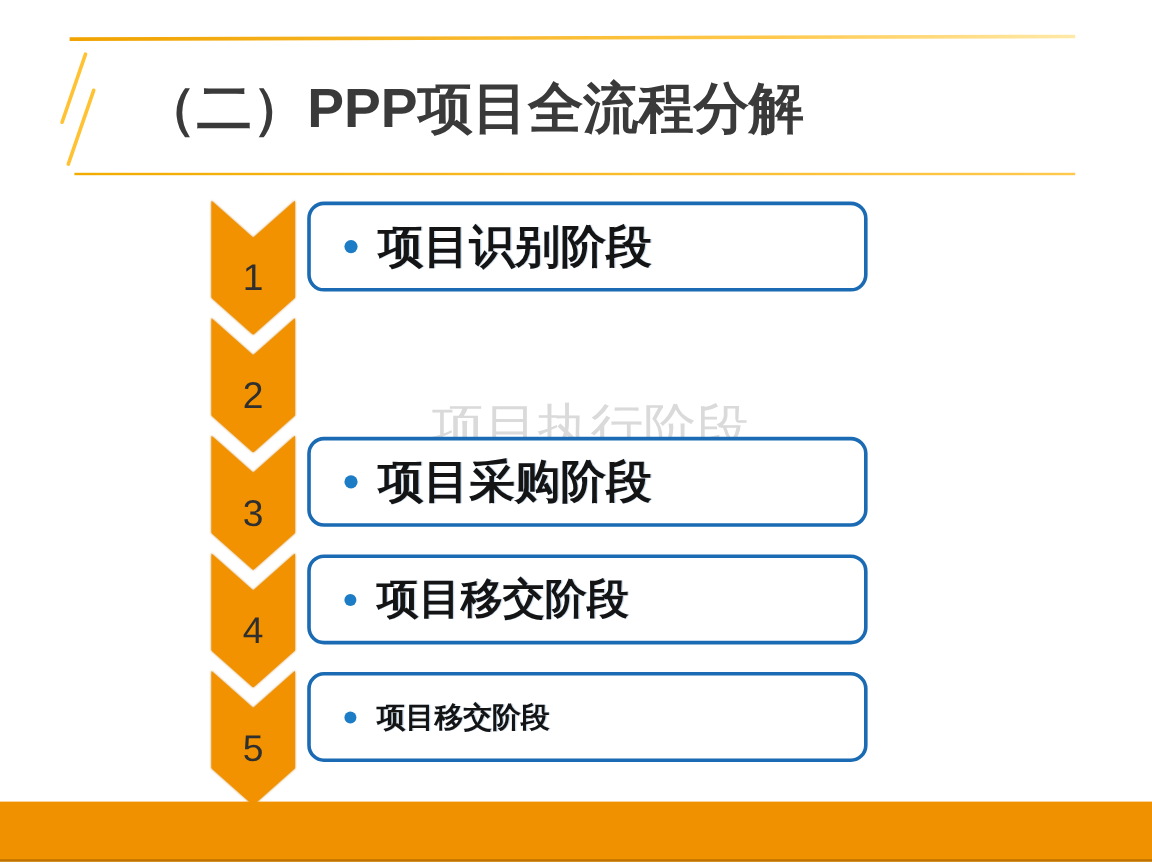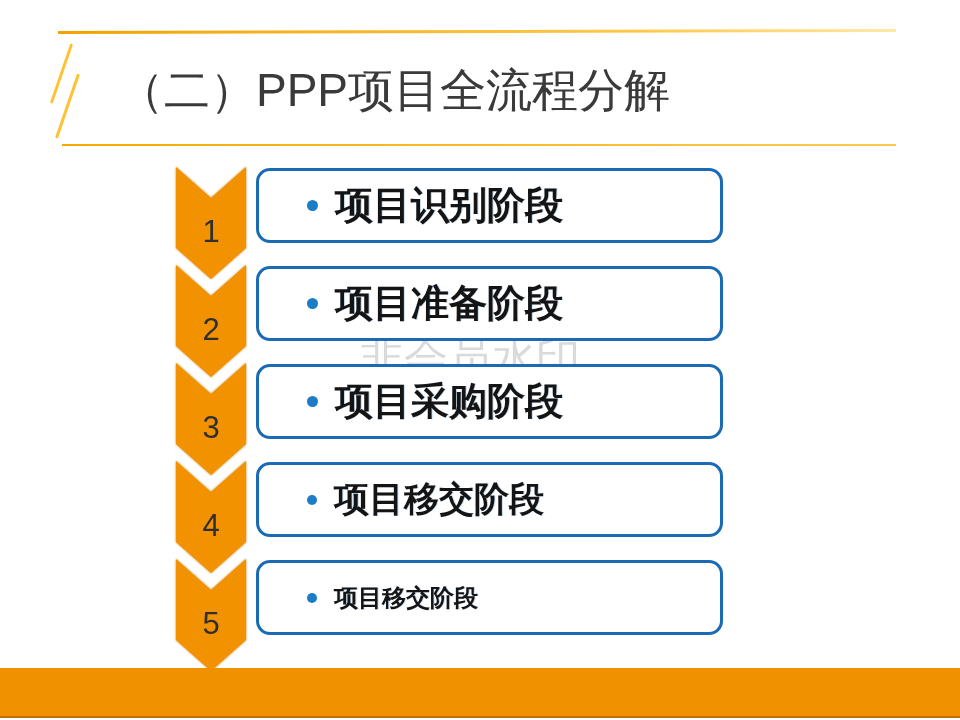--- a/index.html
+++ b/index.html
@@ -20,21 +20,21 @@
     position:absolute;left:62px;top:144px;width:834px;height:2px;
     background:linear-gradient(to right,#F2AC00,#FFC94D);
   }
   .gold-diag{
     position:absolute;width:3px;background:#FFC233;border-radius:2px;
   }
   .diag-1{left:60px;top:42px;height:63px;transform:rotate(19deg);}
   .diag-2{left:66px;top:72px;height:68px;transform:rotate(19deg);}
   .title{
     position:absolute;left:118px;top:64px;margin:0;
-    font-size:46px;line-height:1.15;font-weight:normal;color:#3A3A3A;
+    font-size:46px;line-height:1.15;font-weight:bold;color:#3A3A3A;
     white-space:nowrap;letter-spacing:0px;
   }
   
   .watermark{
     position:absolute;left:360px;top:334px;z-index:1;
     font-size:44px;line-height:48px;color:#DADADA;white-space:nowrap;
   }
   
   .row{position:absolute;left:0;width:100%;height:112px;}
   .row-0{top:167px}.row-1{top:265px}.row-2{top:363px}.row-3{top:461px}.row-4{top:559px}
@@ -47,21 +47,21 @@
   }
   .chevron-wrap{position:absolute;left:0;top:0;width:100%;height:100%;
     filter:drop-shadow(0 0 1px #C77A00);}
   .num{
     margin-top:48px;font-size:31px;line-height:34px;color:#2F2F2F;
   }
   .stage-box{
     position:absolute;left:256px;top:1px;width:467px;height:75px;
     box-sizing:border-box;
     background:#ffffff;border:3px solid #1A6BB3;border-radius:14px;
-    display:flex;align-items:center;padding-left:48px;
+    display:flex;align-items:center;padding-left:28px;
     z-index:2;
   }
   .bullet{
     flex:0 0 auto;width:11px;height:11px;border-radius:50%;
     background:#1C7CC5;margin-right:17px;
   }
   .stage-label{
     font-size:38px;font-weight:bold;color:#141414;white-space:nowrap;
     text-shadow:1px 0 0 rgba(30,110,190,.25);
   }
@@ -80,43 +80,39 @@
 
 <div class="slide">
 
   <div class="gold-line-top"></div>
   <div class="gold-diag diag-1"></div>
   <div class="gold-diag diag-2"></div>
 
   <h1 class="title">（二）PPP项目全流程分解</h1>
   <div class="gold-line-under"></div>
 
-  <div class="watermark">非会员水印</div>
+  <div class="watermark">项目执行阶段</div>
 
   <div class="row row-0">
     <div class="chevron-wrap">
       <div class="chevron">
         <span class="num">1</span>
       </div>
     </div>
     <div class="stage-box">
       <span class="bullet"></span>
       <span class="stage-label">项目识别阶段</span>
     </div>
   </div>
 
   <div class="row row-1">
     <div class="chevron-wrap">
       <div class="chevron">
         <span class="num">2</span>
       </div>
-    </div>
-    <div class="stage-box">
-      <span class="bullet"></span>
-      <span class="stage-label">项目准备阶段</span>
     </div>
   </div>
 
   <div class="row row-2">
     <div class="chevron-wrap">
       <div class="chevron">
         <span class="num">3</span>
       </div>
     </div>
     <div class="stage-box">

